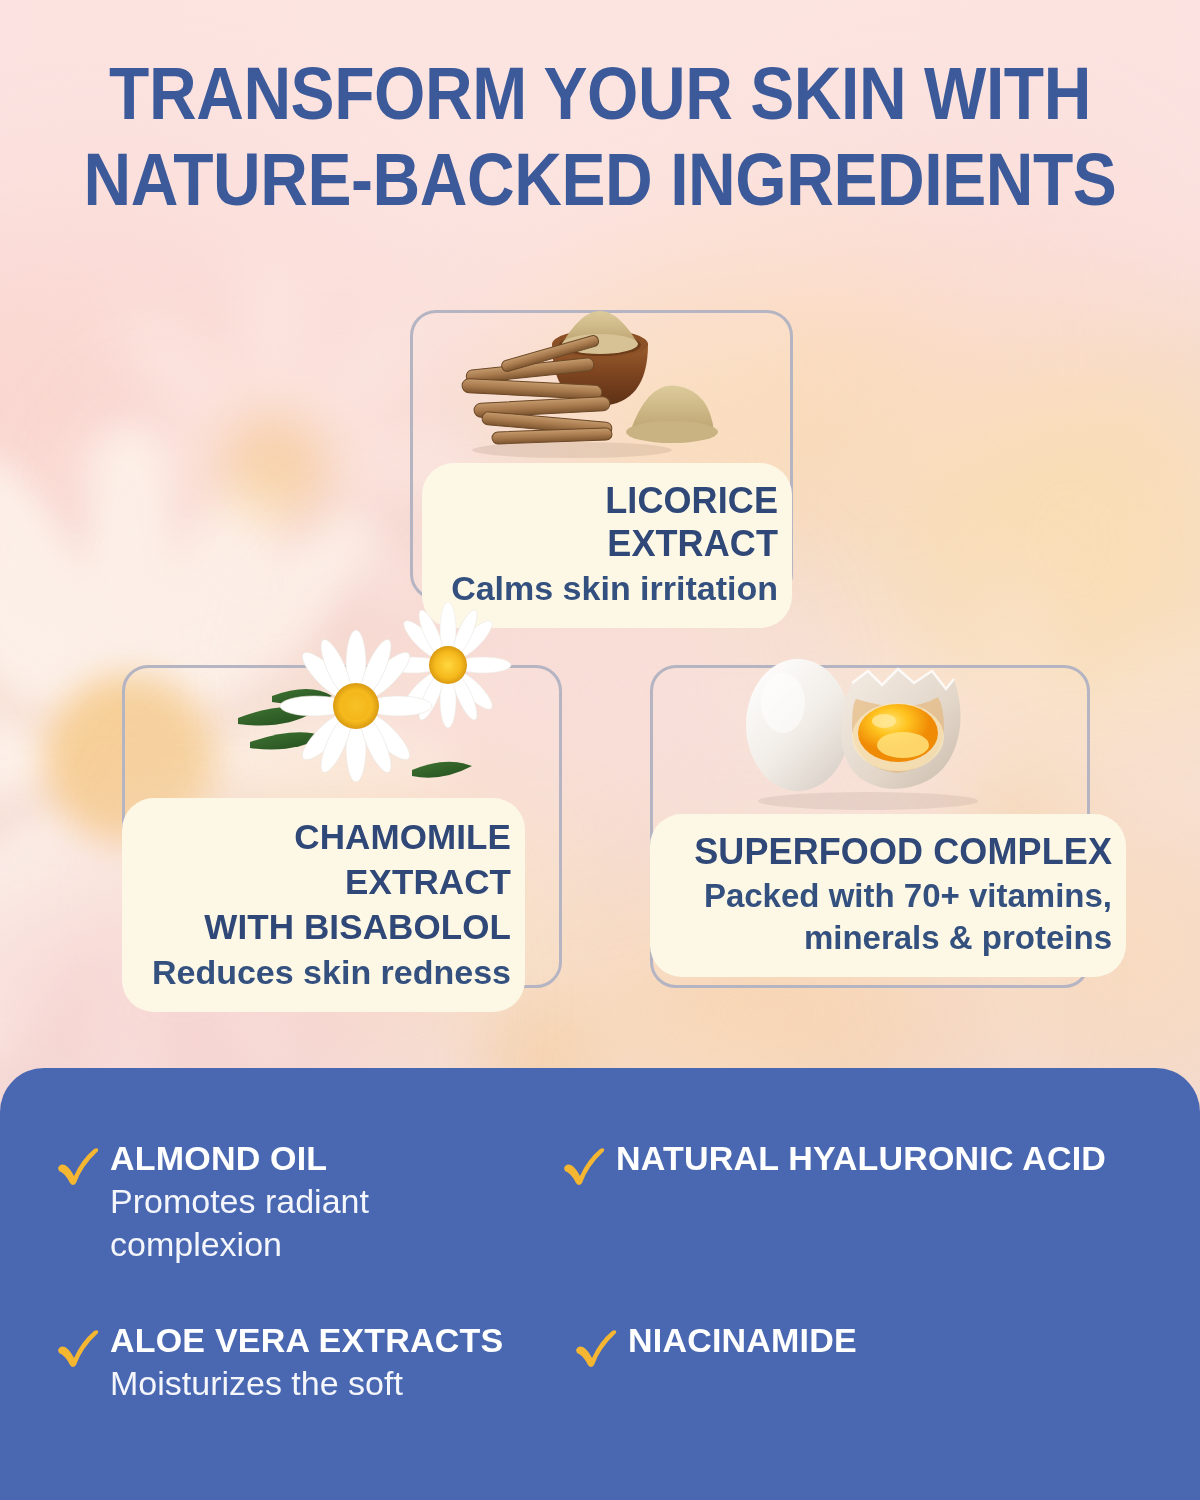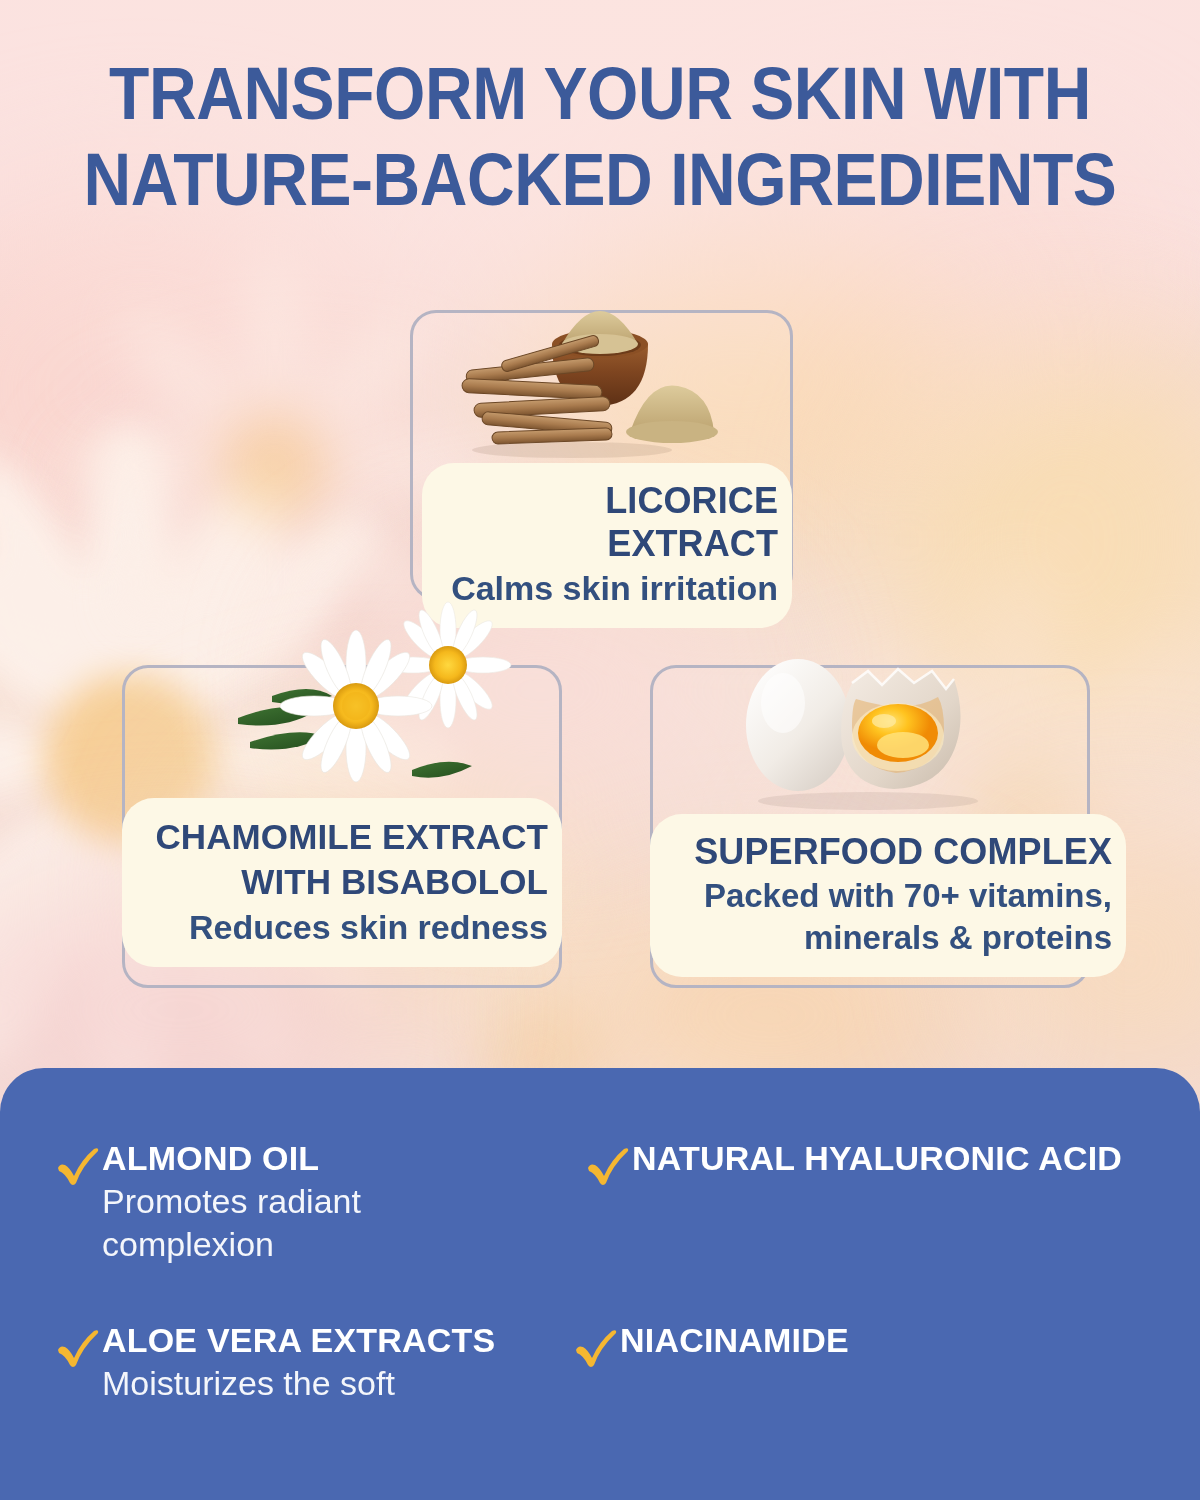--- a/index.html
+++ b/index.html
@@ -154,21 +154,21 @@
   
   .label {
     position: absolute;
     background: #fdf8e6;
     border-radius: 32px;
     text-align: right;
     padding: 16px 14px 18px;
     color: #2f4878;
   }
   .label-top   { left: 422px; top: 463px; width: 370px; }
-  .label-left  { left: 122px; top: 798px; width: 440px; }
+  .label-left  { left: 122px; top: 798px; width: 403px; }
   .label-right { left: 650px; top: 814px; width: 476px; }
 
   .label .title {
     font-family: "Liberation Sans Narrow", "Liberation Sans", sans-serif;
     font-weight: bold;
     color: #2f4878;
     font-size: 36px;
     line-height: 43px;
     letter-spacing: 0.1px;
     white-space: pre-line;
@@ -202,24 +202,24 @@
     left: 0;
     top: 0;
     width: 1200px;
     height: 432px;
   }
 
   .benefit {
     position: absolute;
     display: flex;
     align-items: flex-start;
-    gap: 0;
+    gap: 8px;
   }
   .benefit-0 { left: 54px;  top: 70px;  width: 470px; }
-  .benefit-1 { left: 584px; top: 70px;  width: 600px; }
+  .benefit-1 { left: 560px; top: 70px;  width: 600px; }
   .benefit-2 { left: 54px;  top: 252px; width: 490px; }
   .benefit-3 { left: 572px; top: 252px; width: 600px; }
 
   .check-icon {
     flex: 0 0 auto;
     width: 48px;
     height: 48px;
     margin-top: 4px;
   }
 

